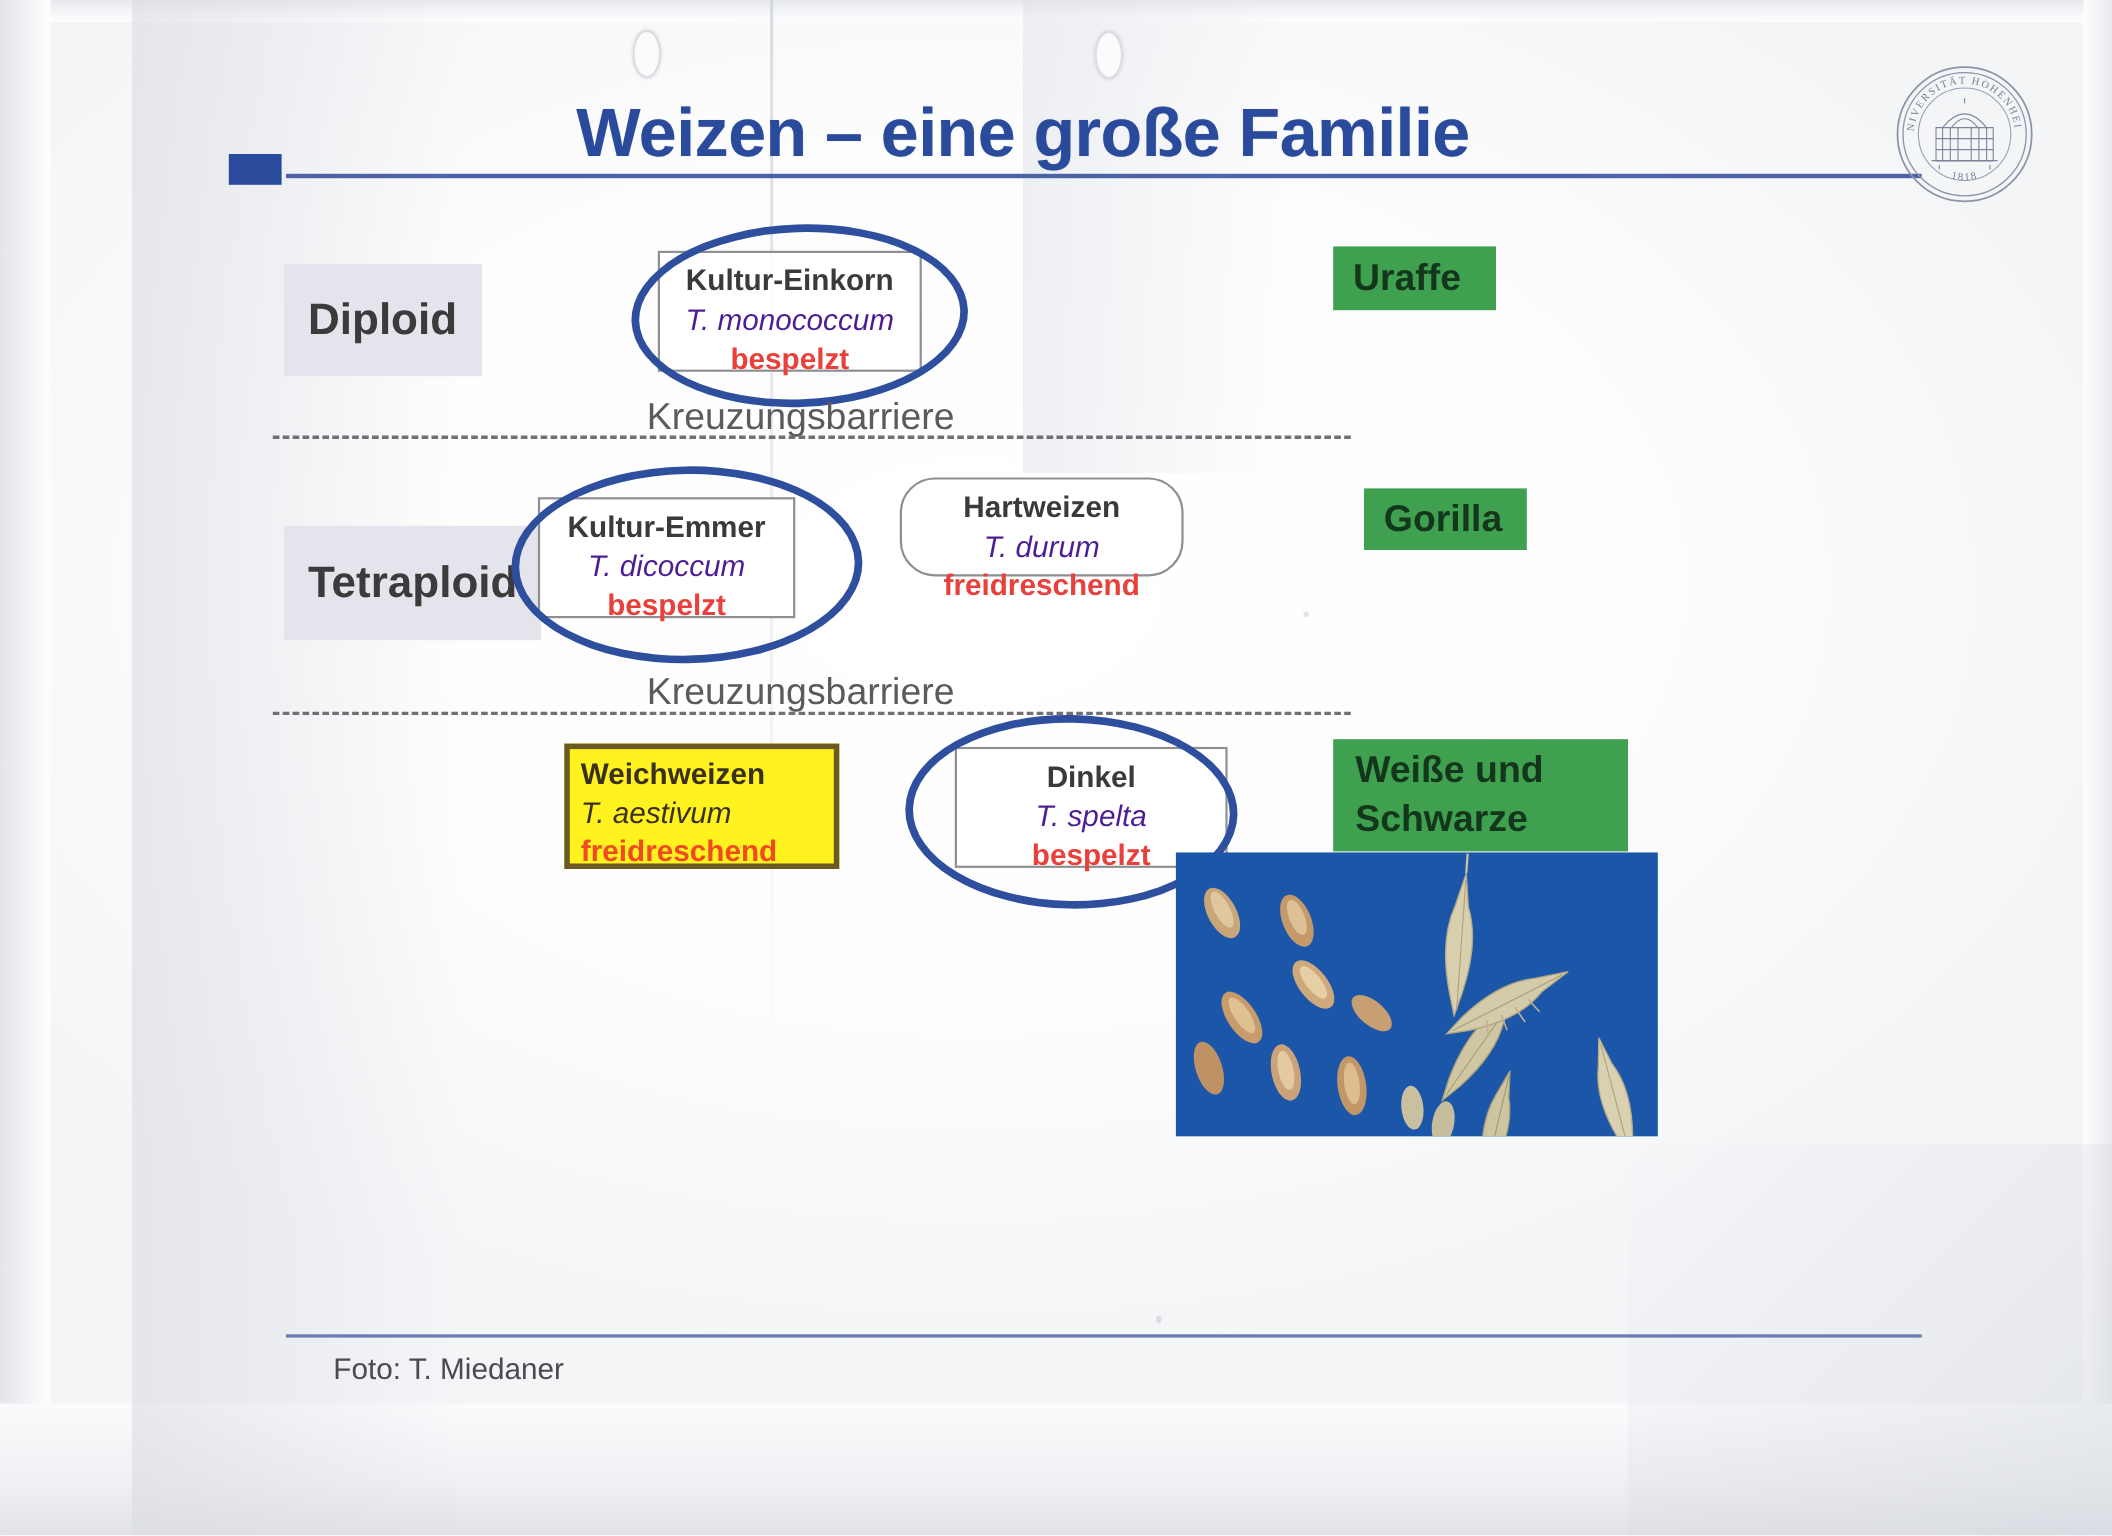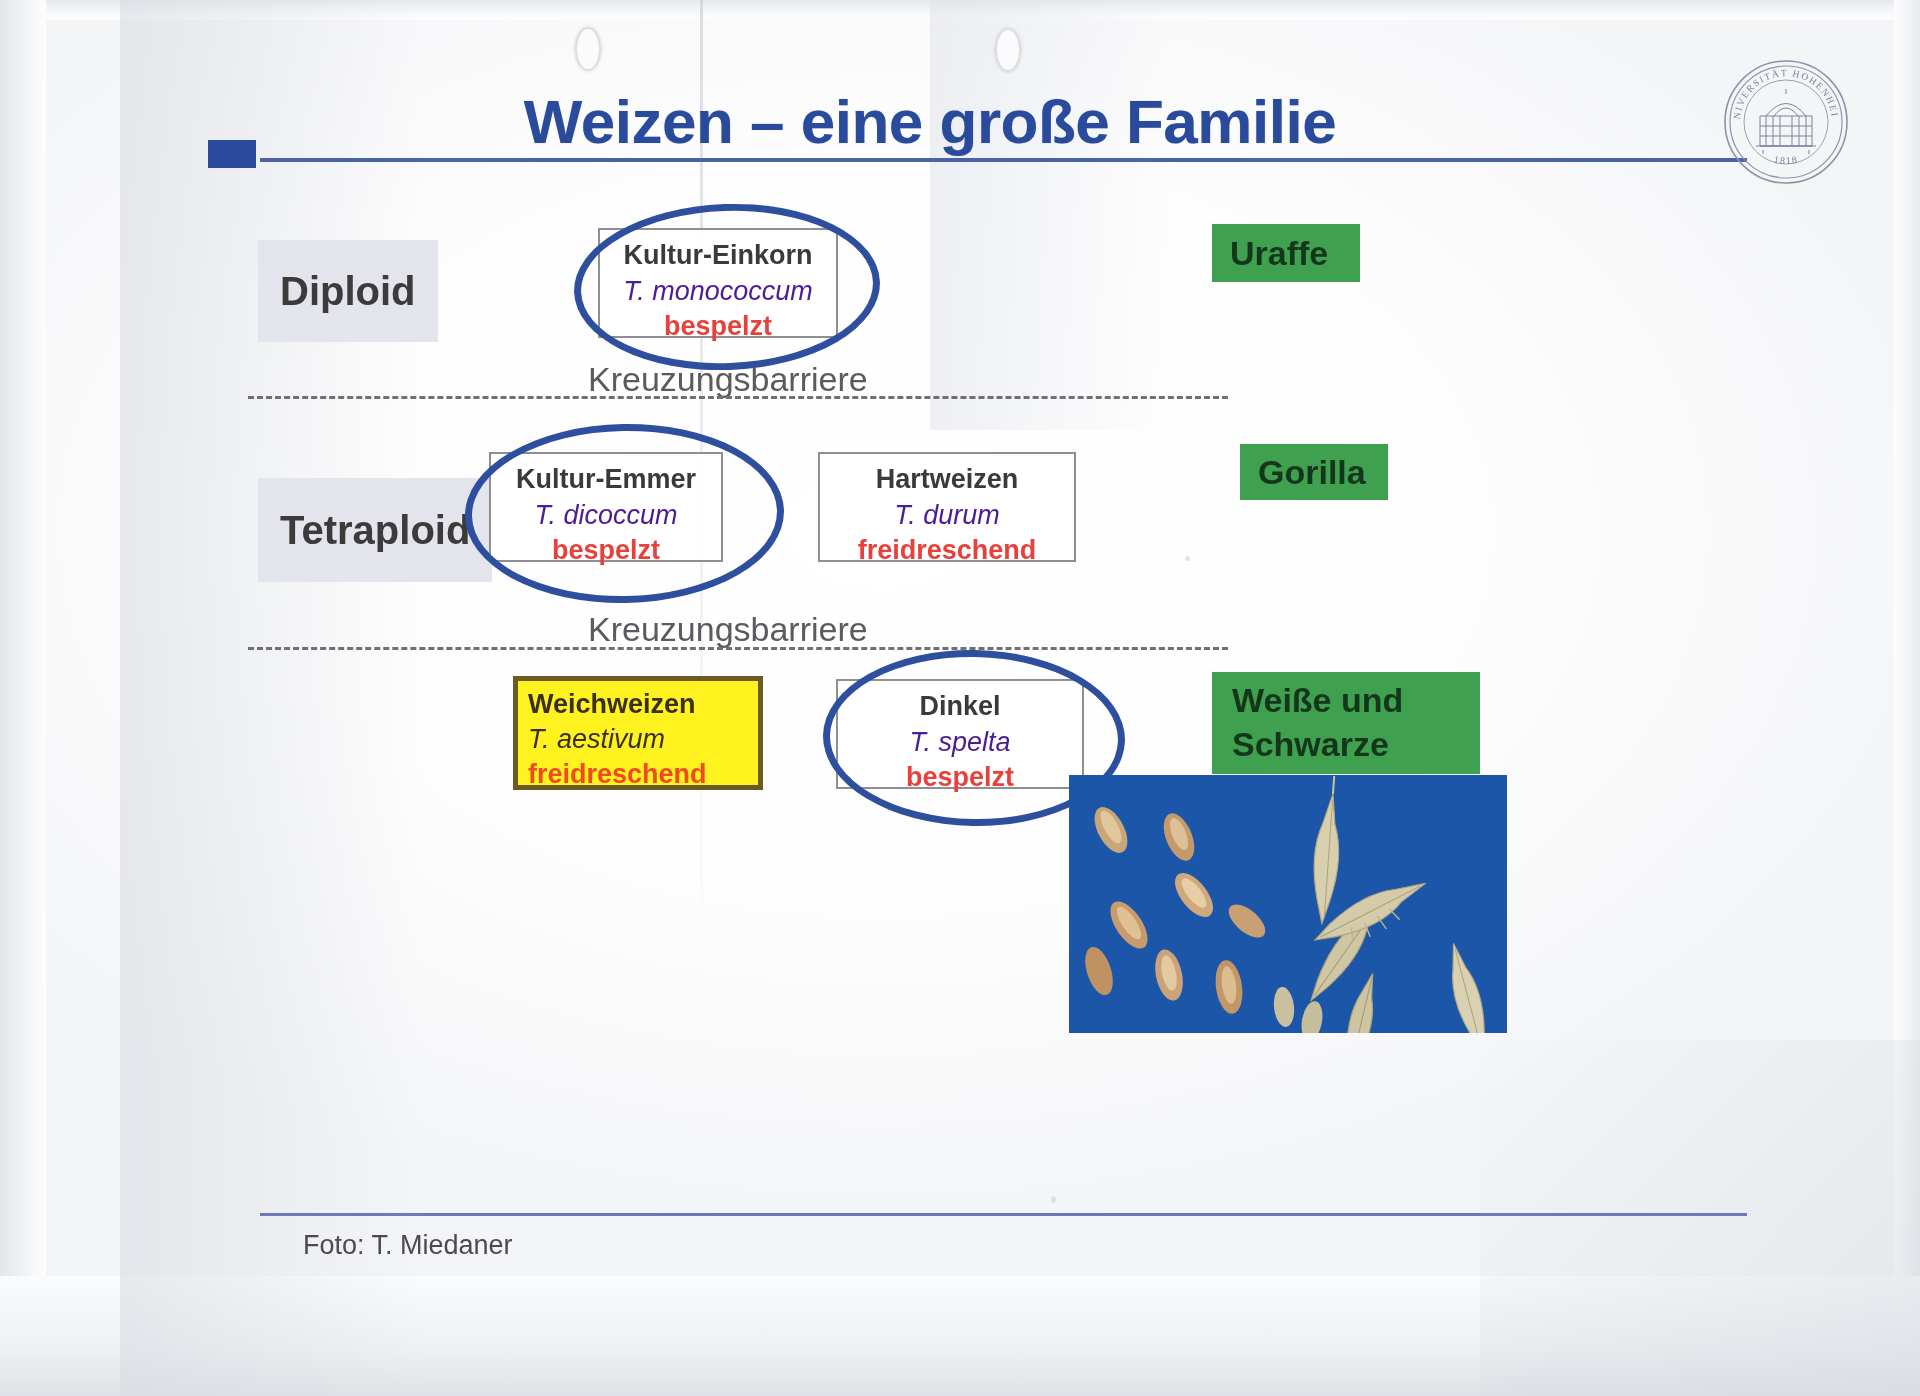--- a/index.html
+++ b/index.html
@@ -147,22 +147,22 @@
   .species-box .trait {
     font-size: 27px;
     font-weight: bold;
     color: #e8403a;
     line-height: 1.32;
     white-space: nowrap;
   }
 
   .box-einkorn    { left: 598px;  top: 228px;  width: 240px; height: 110px; }
   .box-emmer      { left: 489px;  top: 452px;  width: 234px; height: 110px; }
-  .box-hartweizen { left: 818px;  top: 452px;  width: 258px; height: 110px; }
-  .box-dinkel     { left: 836px;  top: 679px;  width: 248px; height: 110px; }
+  .box-hartweizen { left: 818px;  top: 434px;  width: 258px; height: 90px; border-radius: 32px; }
+  .box-dinkel     { left: 868px;  top: 679px;  width: 248px; height: 110px; }
 
   .box-weichweizen {
     position: absolute;
     left: 513px; top: 676px; width: 250px; height: 114px;
     border: 5px solid #6b5a22;
     background: #fff21f;
     padding: 6px 10px 10px 10px;
     box-sizing: border-box;
   }
   .box-weichweizen .common {

